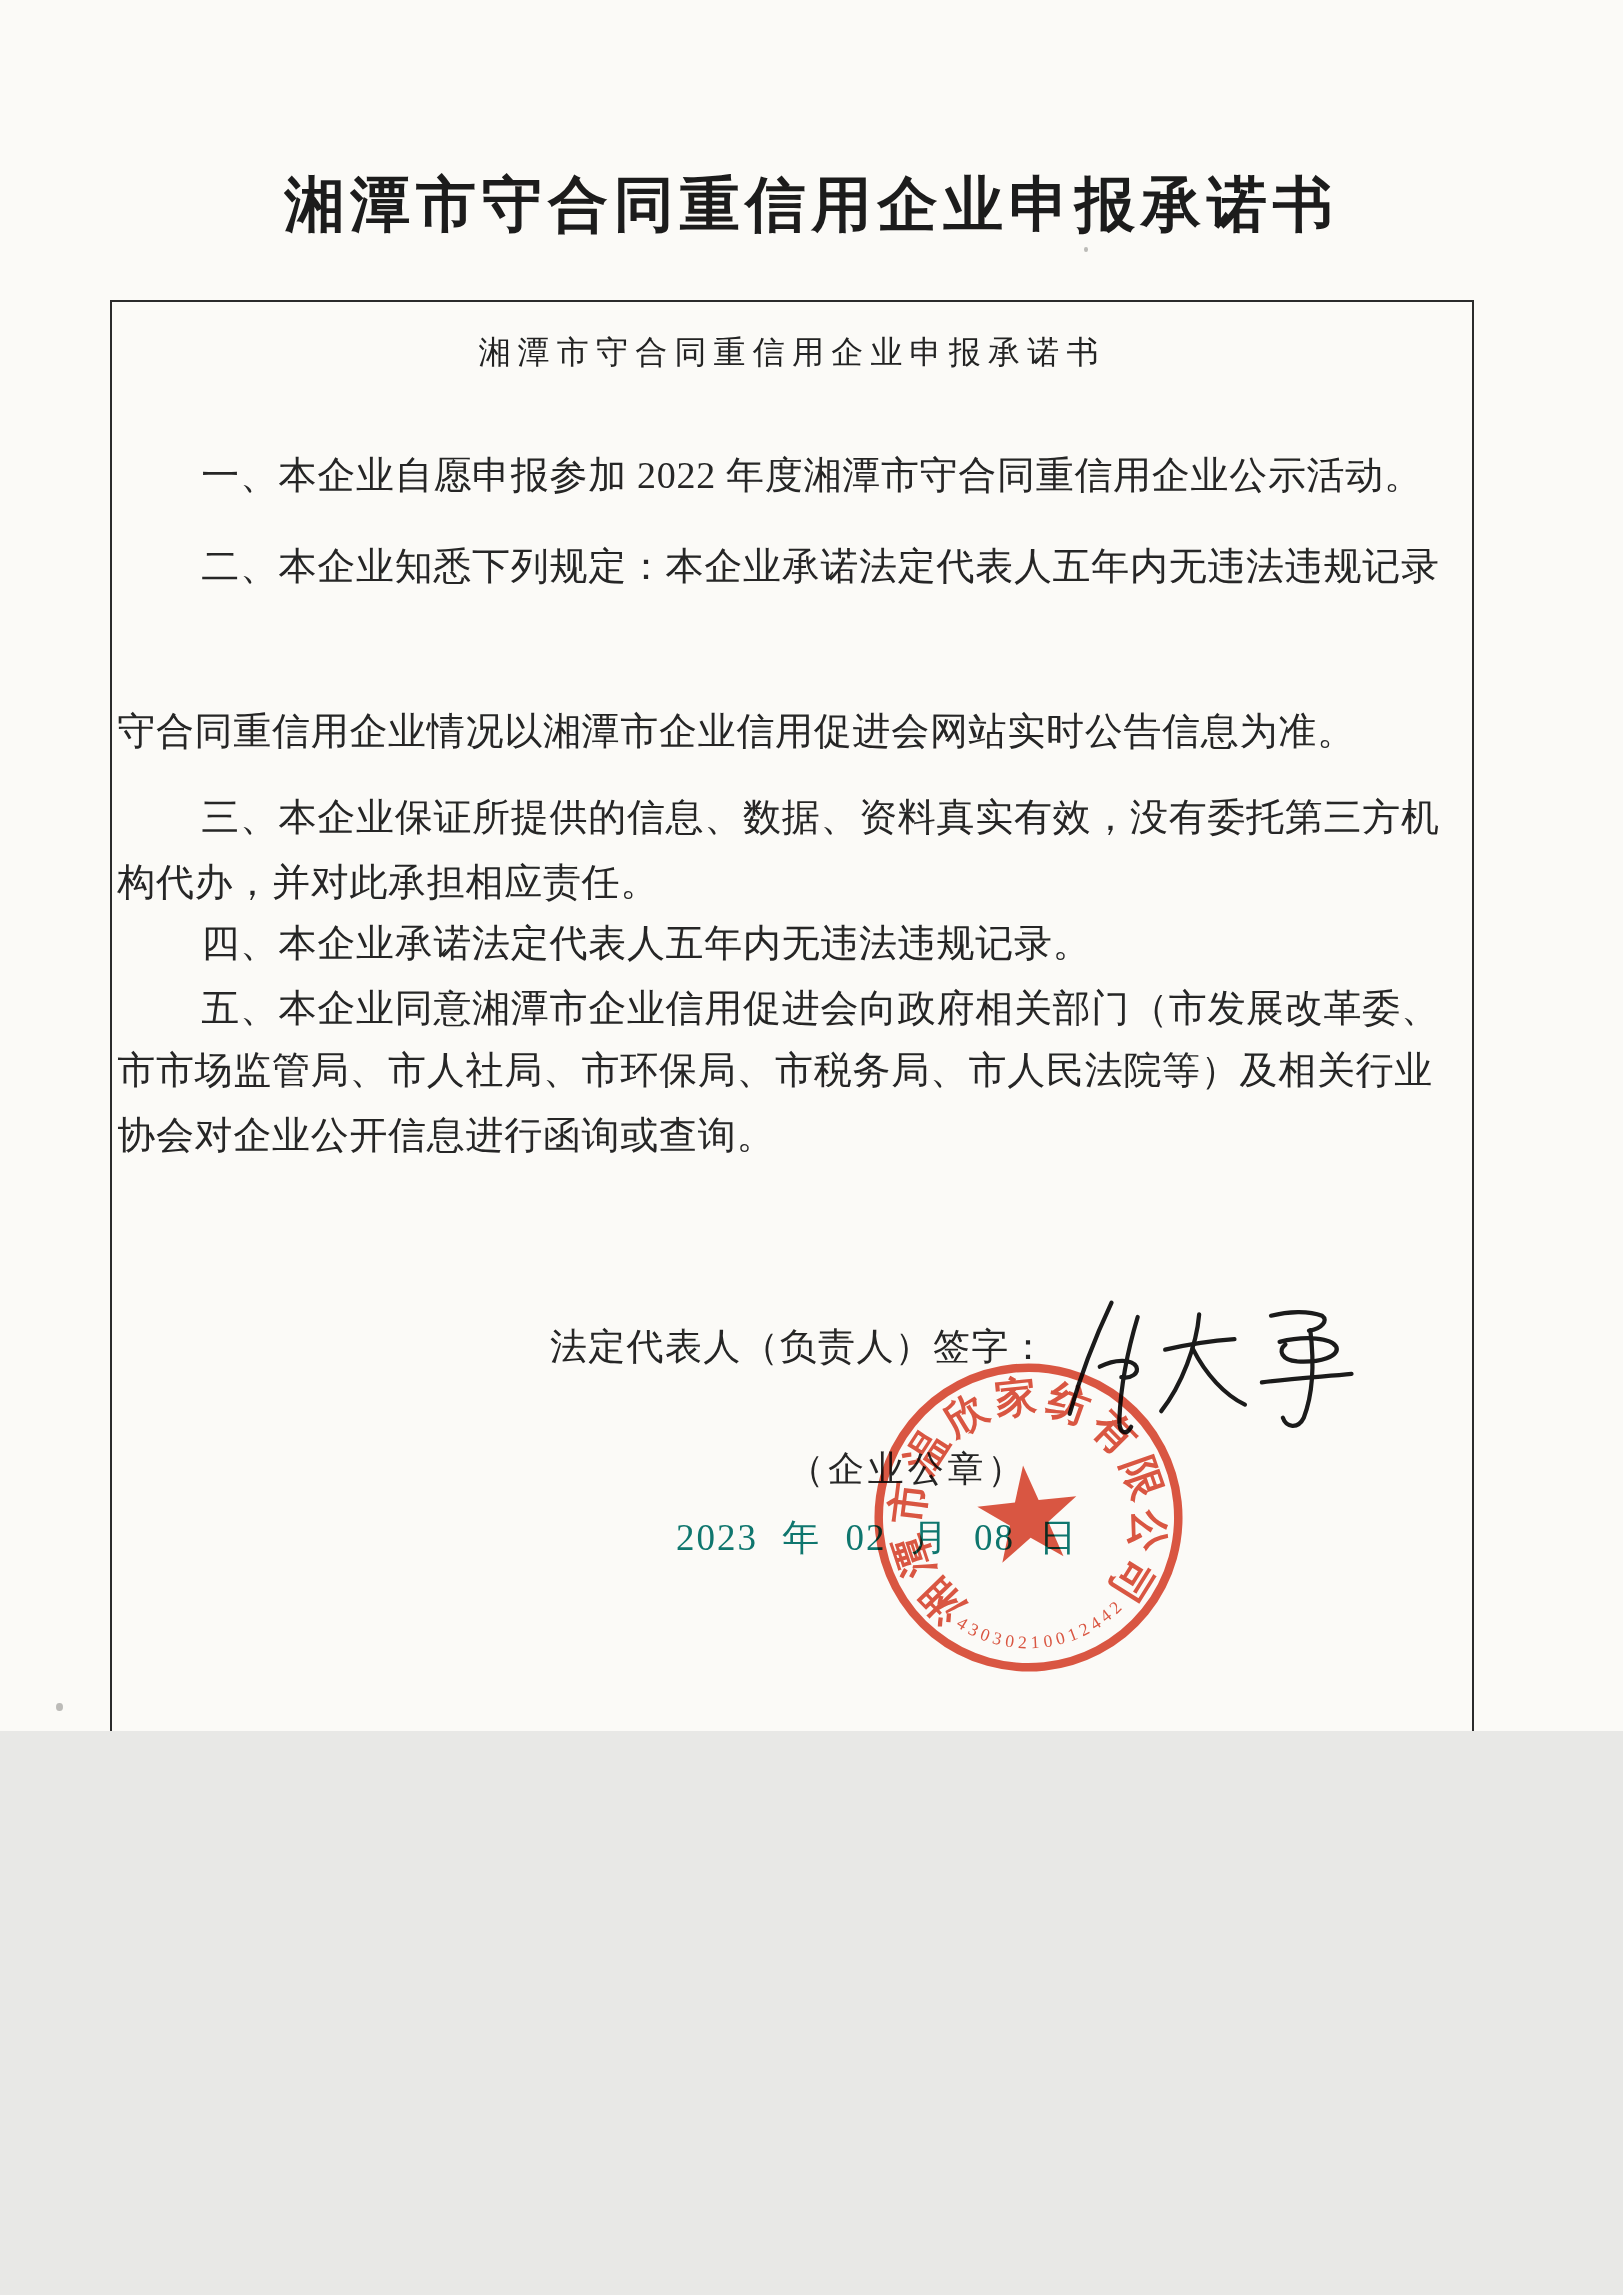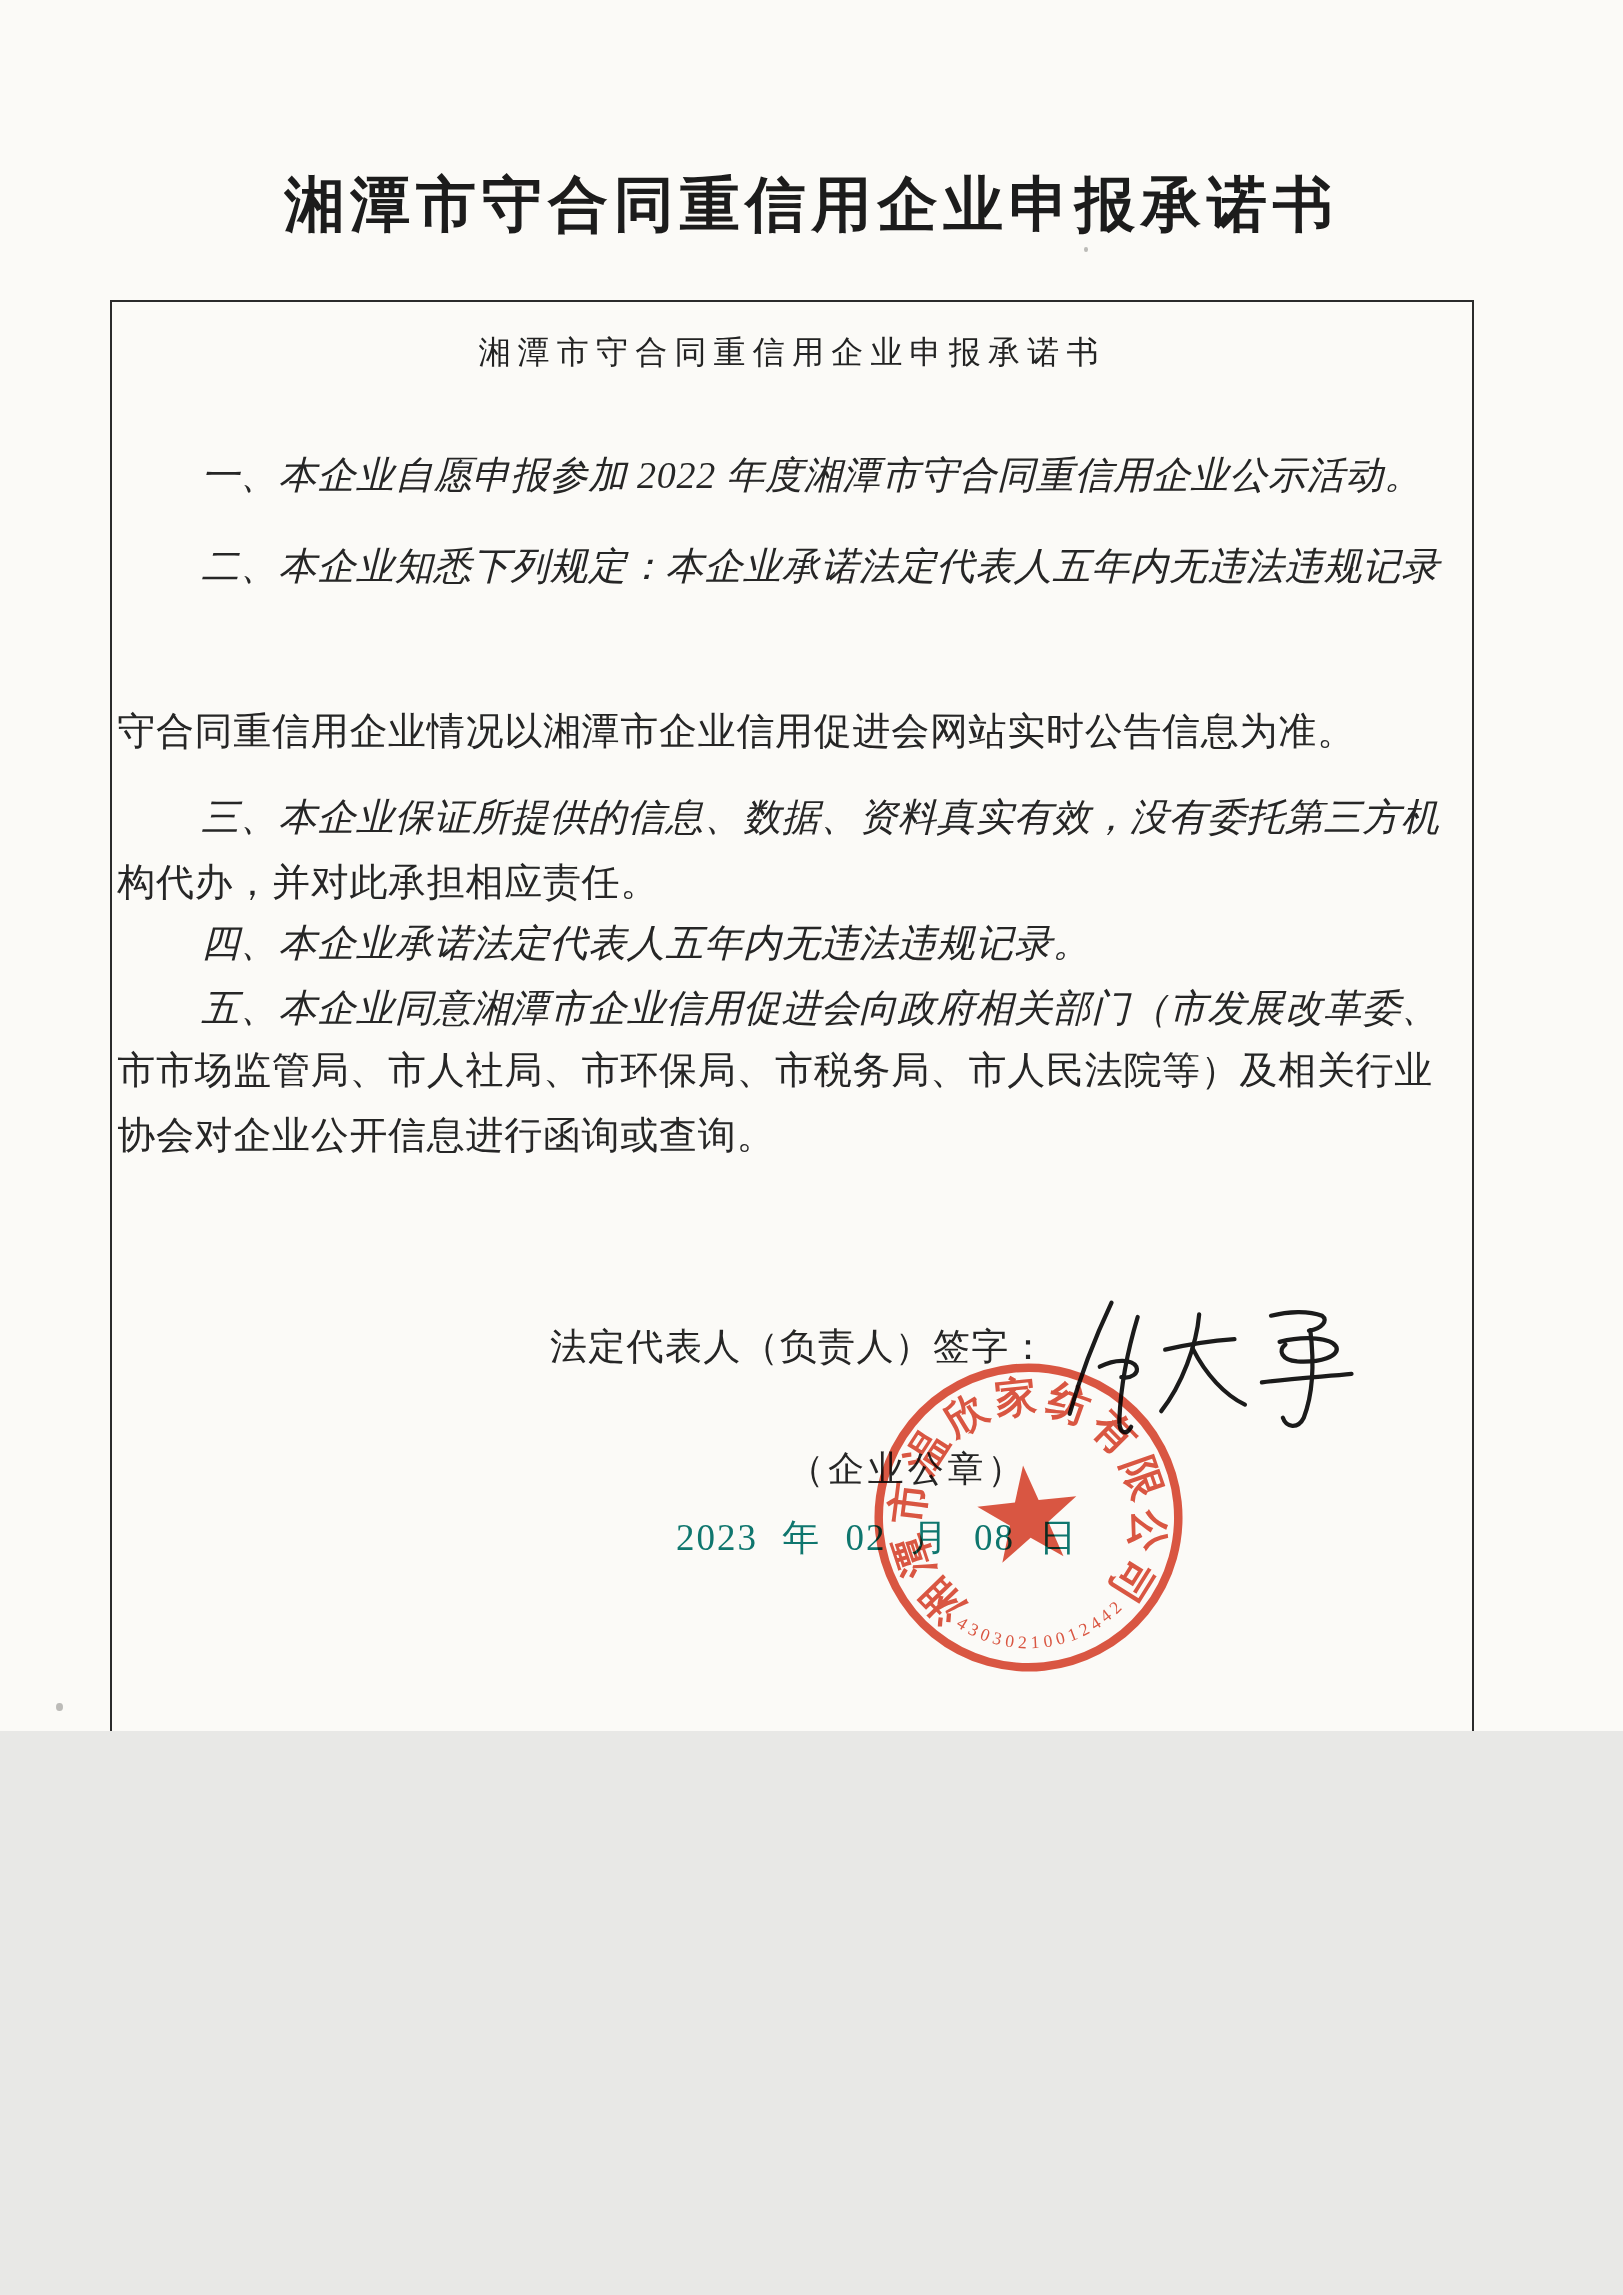--- a/index.html
+++ b/index.html
@@ -22,21 +22,21 @@
   .subtitle{
     position:absolute; top:29px; left:0; width:100%;
     text-align:center; font-size:32px; letter-spacing:7.2px;
     white-space:nowrap; color:#232323;
   }
   .bline{
     position:absolute; left:5.2px; width:1292px;
     font-size:38px; line-height:1.15; letter-spacing:0.7px;
     white-space:nowrap; color:#262626;
   }
-  .indent{padding-left:84px;font-style:italic;}
+  .indent{padding-left:84px;}
   .l0{top:152px}.l1{top:243px}.l2{top:326px}.l3{top:408px}.l4{top:494px}
   .l5{top:559px}.l6{top:620px}.l7{top:685px}.l8{top:747px}.l9{top:812px}
   .sig-label{position:absolute; left:438px; top:1020px; font-size:37px; letter-spacing:1.3px; white-space:nowrap; color:#262626;}
   .seal-note{position:absolute; left:676px; top:1143px; font-size:36px; letter-spacing:3.9px; white-space:nowrap; color:#262626;}
   .date-line{position:absolute; left:564px; top:1211px; font-size:37px; letter-spacing:2px; word-spacing:13px; white-space:nowrap; color:#0f766e;}
   .signature-svg{position:absolute; left:1054px; top:1283px; width:340px; height:170px;}
   .signature-svg path{stroke:#1b1b1b; stroke-width:6.5; fill:none; stroke-linecap:round; stroke-linejoin:round;}
   .seal-svg{
     position:absolute; left:865px; top:1354px; width:327px; height:327px;
     color:#d9412a; mix-blend-mode:multiply; opacity:0.88;

